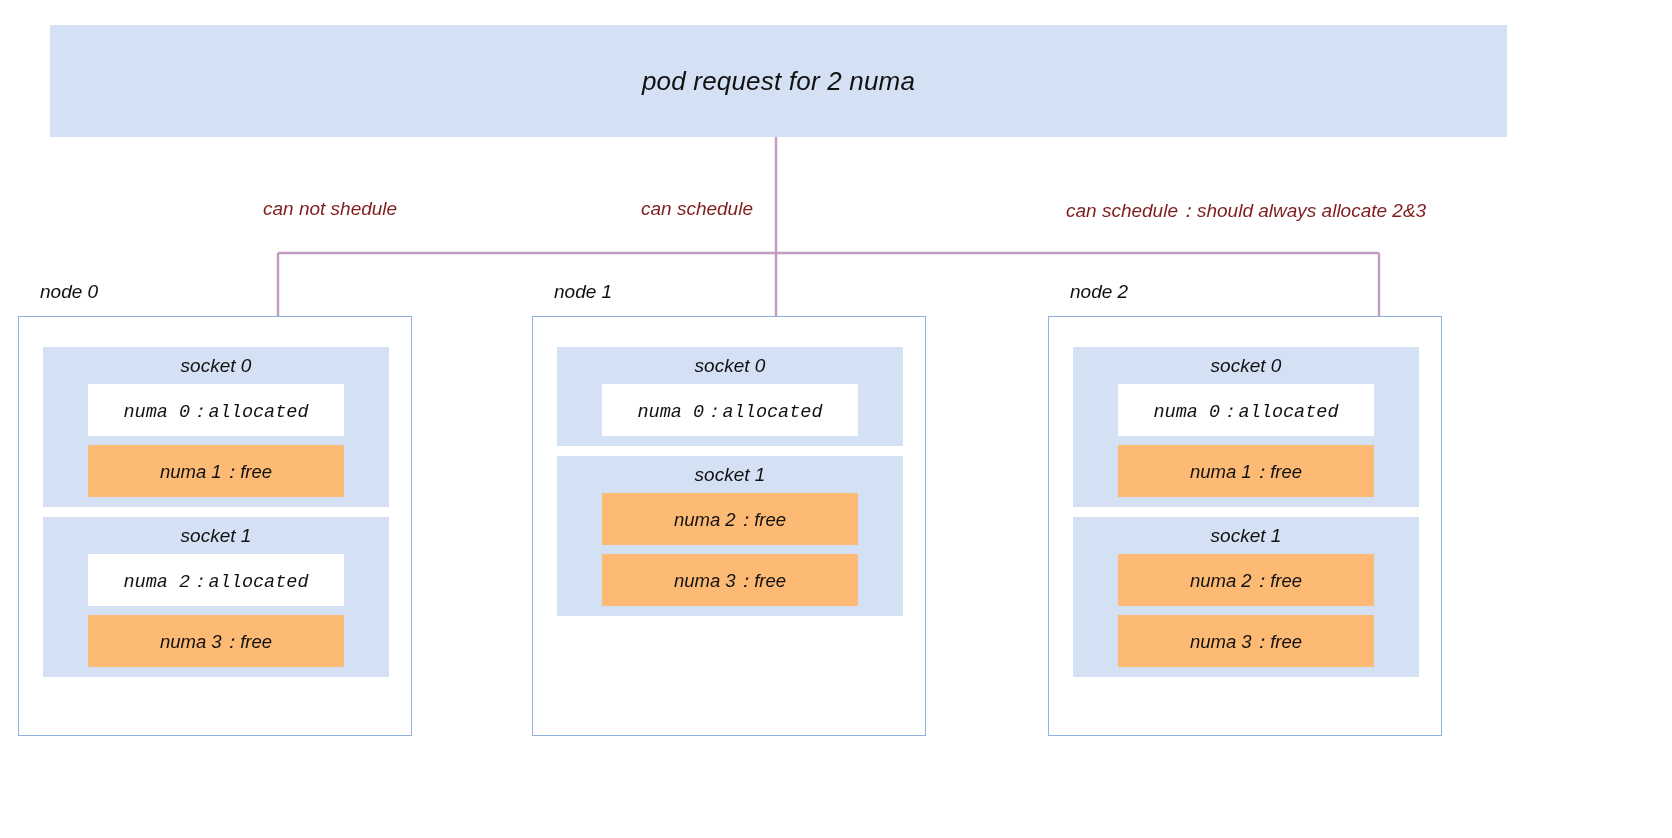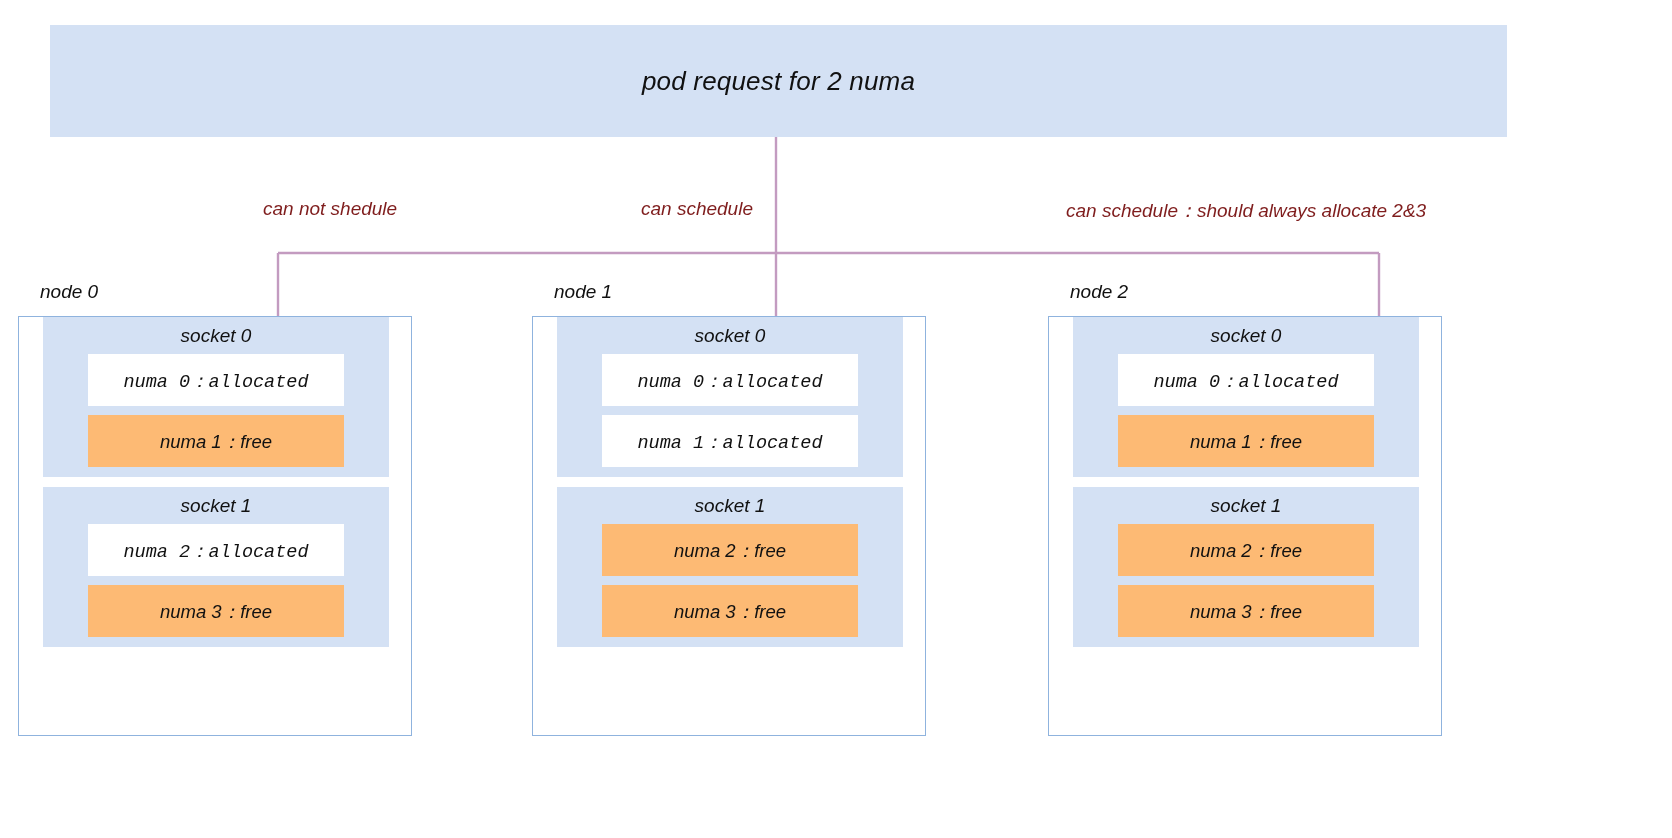--- a/index.html
+++ b/index.html
@@ -76,21 +76,21 @@
     margin: 0 0 12px 22px;
     height: 24px;
     line-height: 24px;
   }
 
   .node-box {
     border: 1.5px solid #8fb3de;
     background: #ffffff;
     height: 420px;
     box-sizing: border-box;
-    padding: 0 22px 0 24px;
+    padding: 30px 22px 0 24px;
   }
 
   .socket {
     background: #d4e1f4;
     padding: 8px 0 10px 0;
     margin-bottom: 10px;
   }
   .socket-title {
     font-style: italic;
     font-size: 19px;
@@ -165,21 +165,20 @@
     </div>
   </div>
 
   <div class="node-col c1">
     <div class="node-title">node 1</div>
     <div class="node-box">
 
       <div class="socket">
         <div class="socket-title">socket  0</div>
         <div class="numa allocated">numa 0：allocated</div>
-        <div class="numa allocated">numa 1：allocated</div>
       </div>
 
       <div class="socket">
         <div class="socket-title">socket  1</div>
         <div class="numa free">numa 2：free</div>
         <div class="numa free">numa 3：free</div>
       </div>
 
     </div>
   </div>

